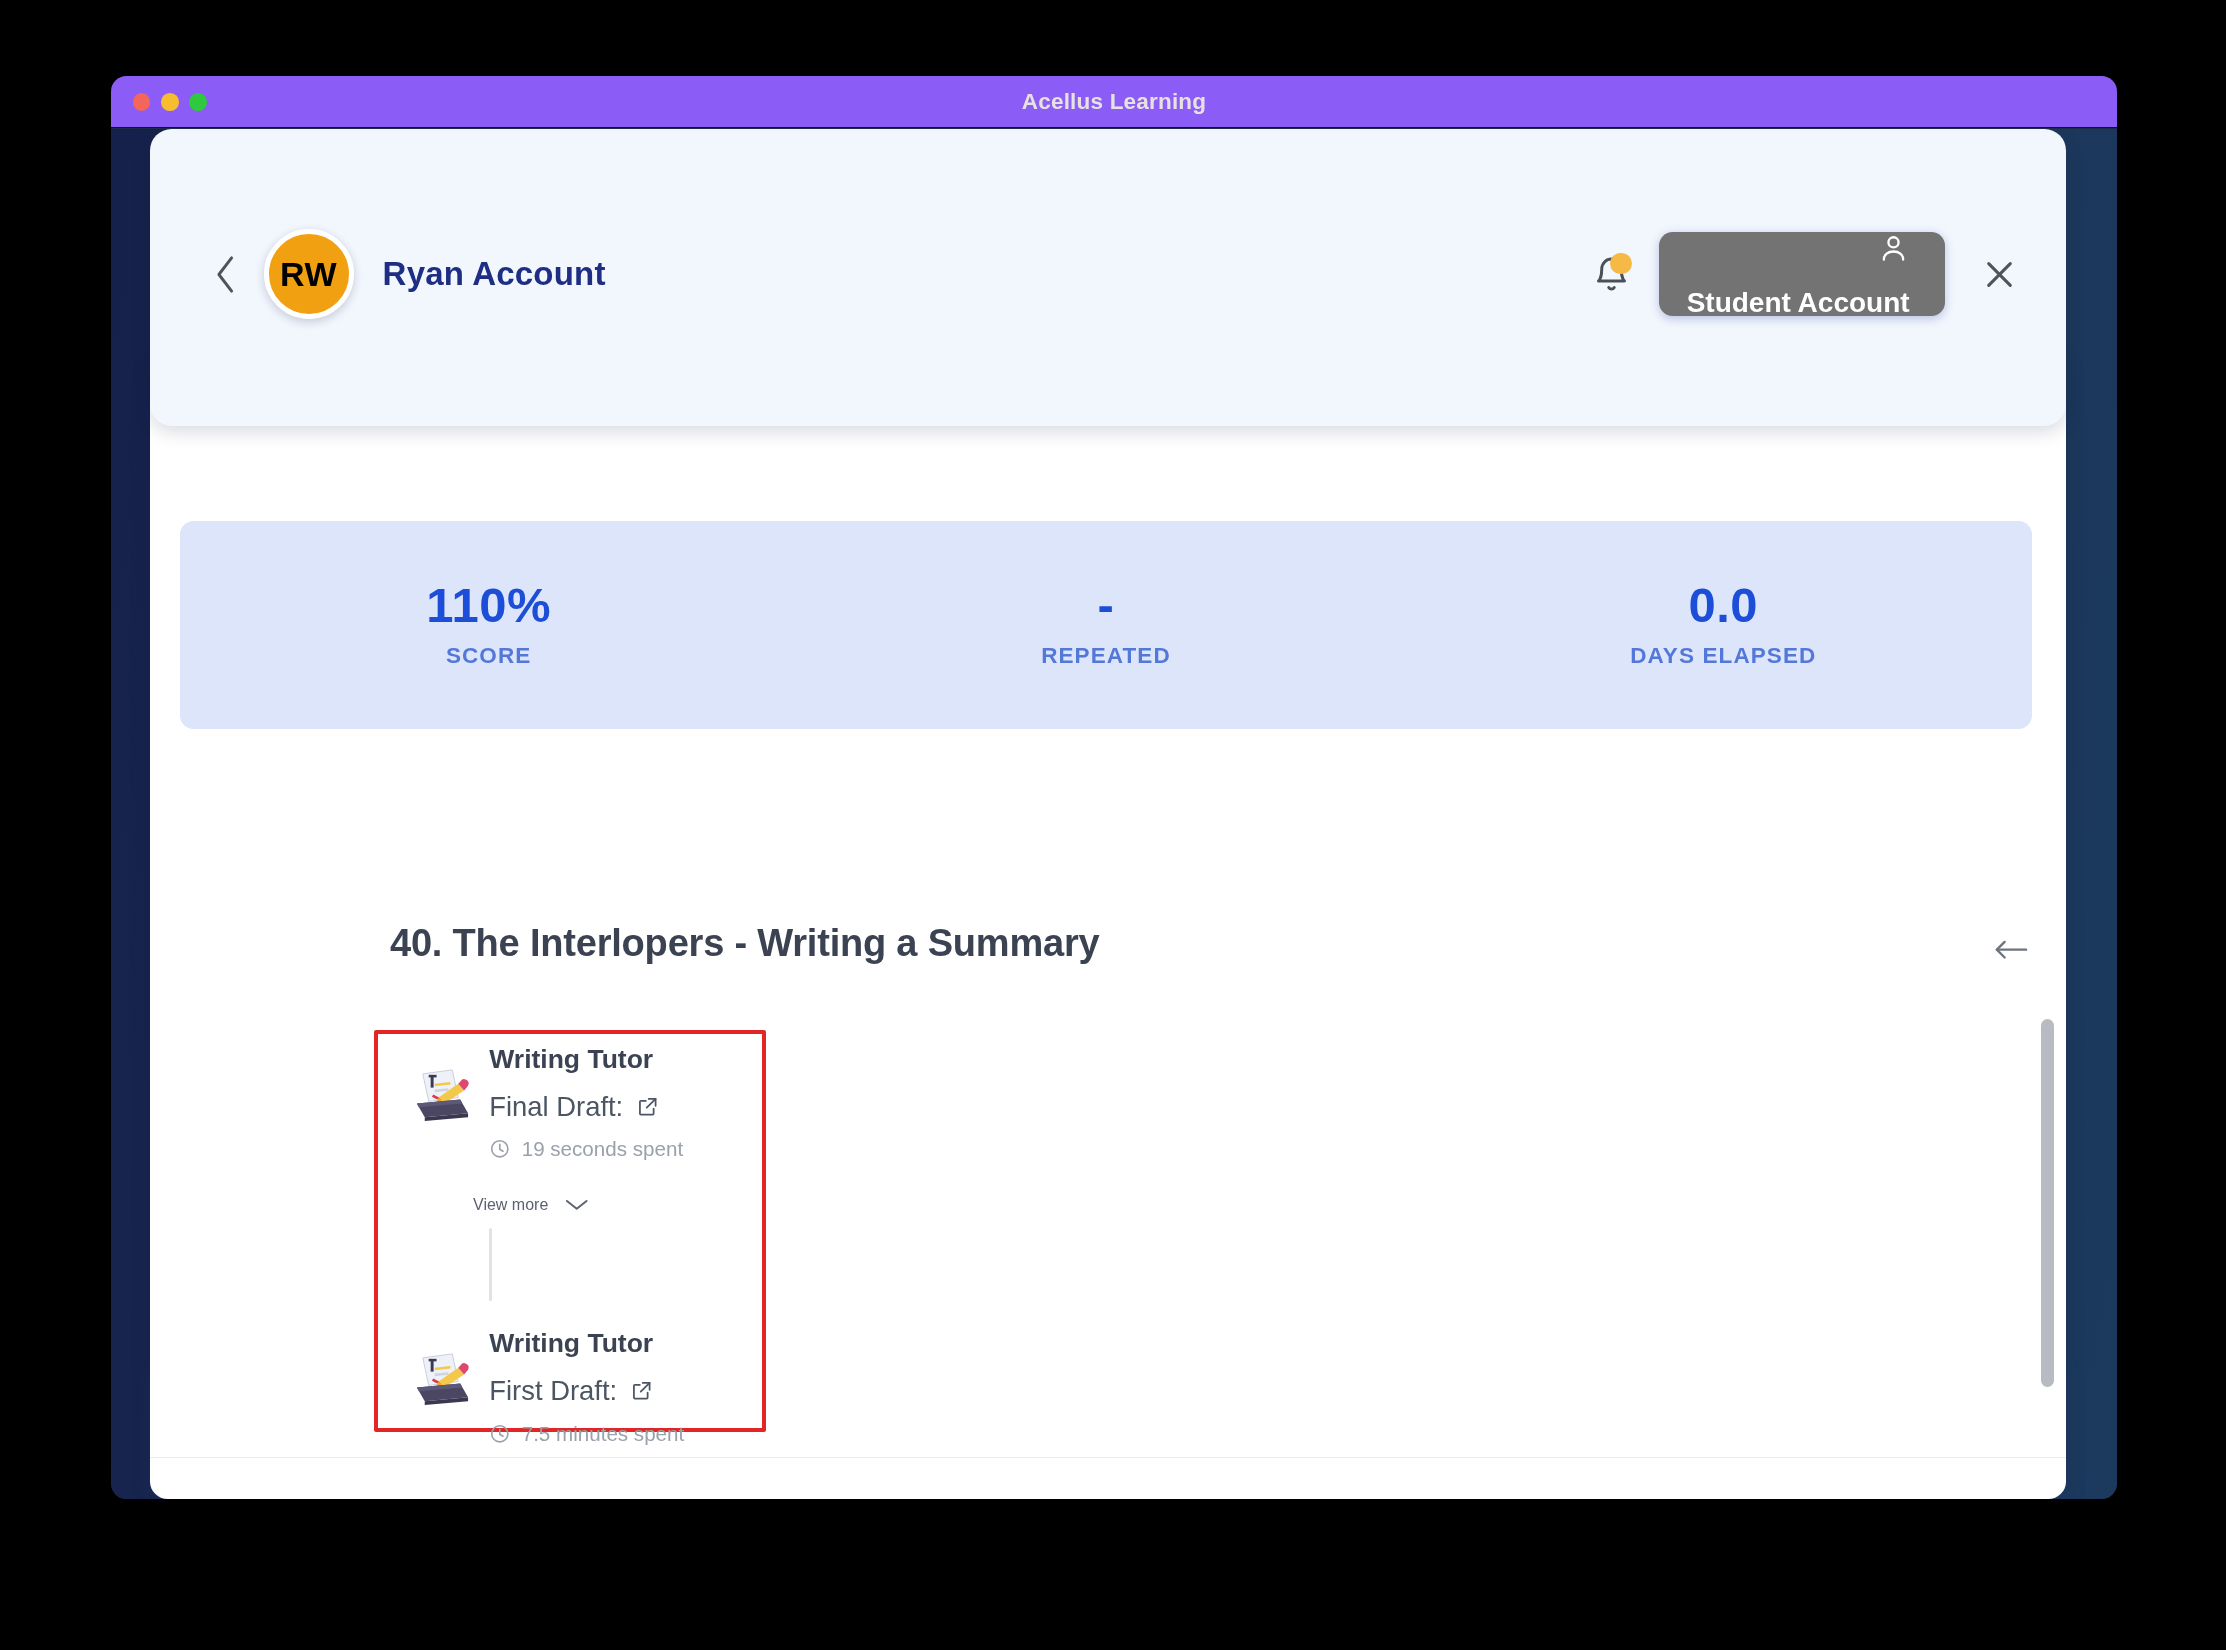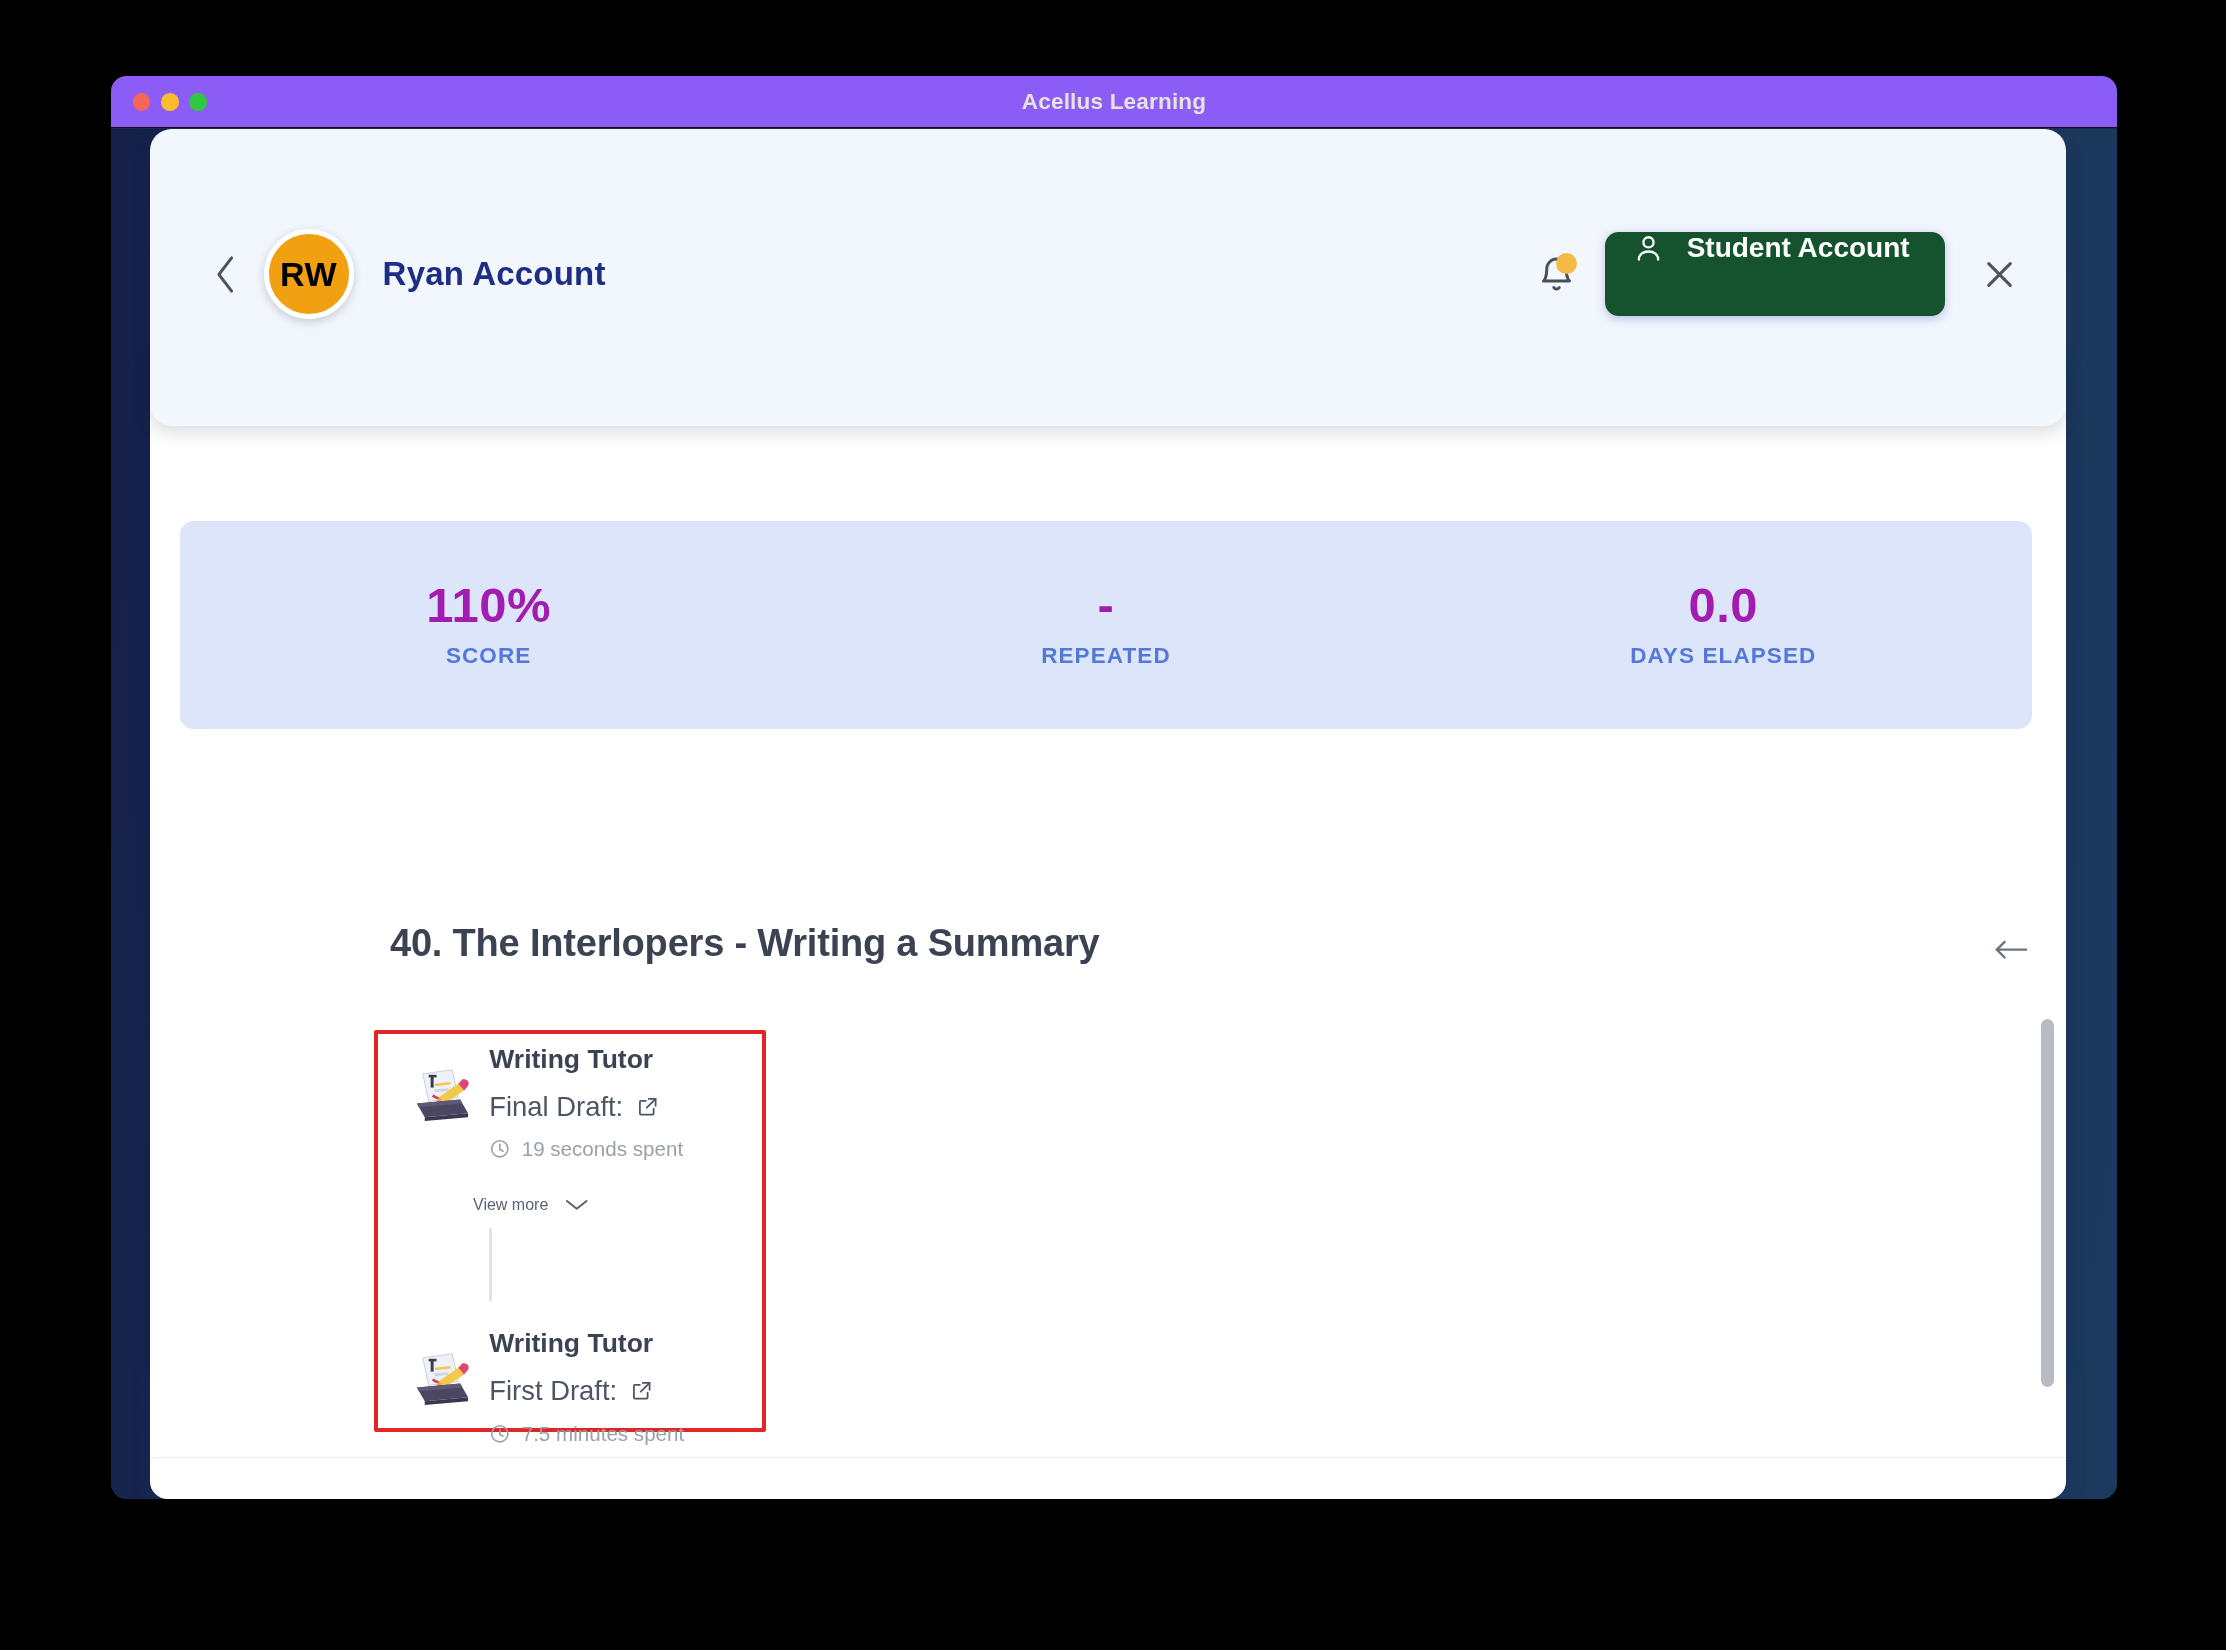--- a/index.html
+++ b/index.html
@@ -142,29 +142,30 @@
     position: absolute;
     right: 2px; top: 1px;
     width: 21.6px; height: 21.6px;
     border-radius: 50%;
     background: #f5b945;
   }
   .account-btn {
     height: 84px;
     padding: 0 35px 0 27.4px;
     border-radius: 13.7px;
-    background: #14532d;
+    background: #737373;
     color: #ffffff;
     display: flex;
-    align-items: flex-start;
+    align-items: flex-end;
     gap: 21.6px;
     font-size: 28px;
     font-weight: 700;
     cursor: pointer;
     box-shadow: 0 2.9px 9.8px rgba(40,70,160,.28);
+    flex-direction: column;
   }
   .close-x {
     width: 55px; height: 55px;
     margin-left: 27.4px;
     display: flex; align-items: center; justify-content: center;
     cursor: pointer;
   }
 
   
   .content-panel {
@@ -192,21 +193,21 @@
     width: 1852px;
     height: 208px;
     background: #dde5fa;
     border-radius: 13.7px;
     display: flex;
   }
   .stat { flex: 1 1 0; display: flex; flex-direction: column; align-items: center; justify-content: center; gap: 13.7px; }
   .stat-value {
     font-size: 49px;
     font-weight: 700;
-    color: #a21caf;
+    color: #1d4ed8;
     letter-spacing: 0.5px;
     line-height: 1;
   }
   .stat-label {
     font-size: 22.5px;
     font-weight: 700;
     color: #5478d8;
     letter-spacing: 1.1px;
   }
 

